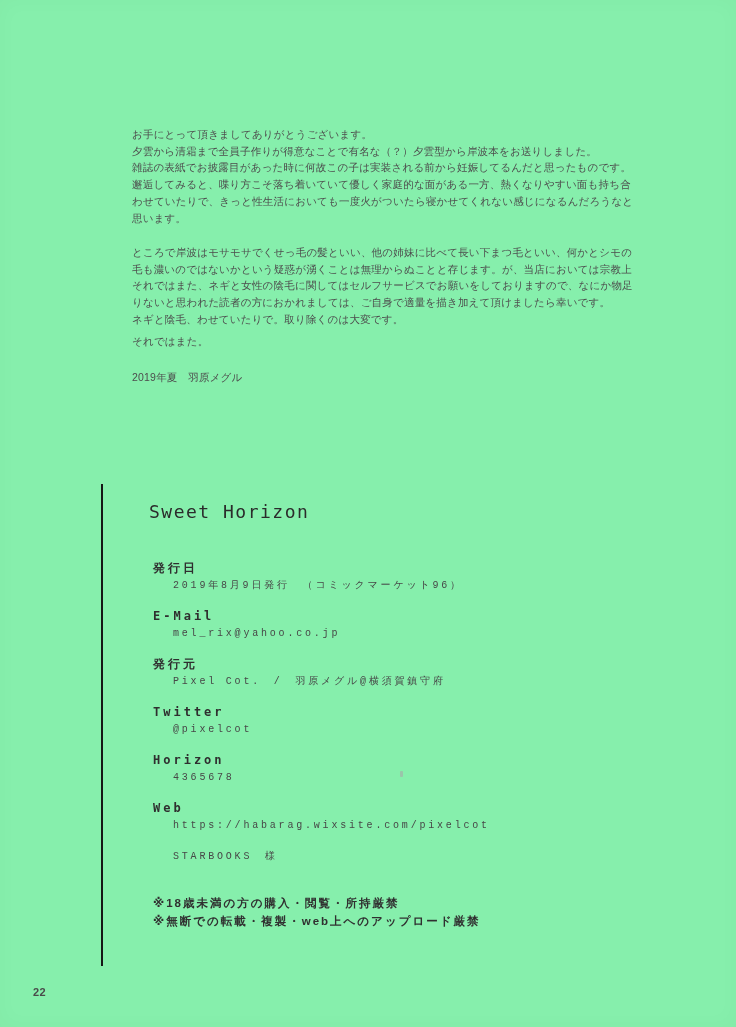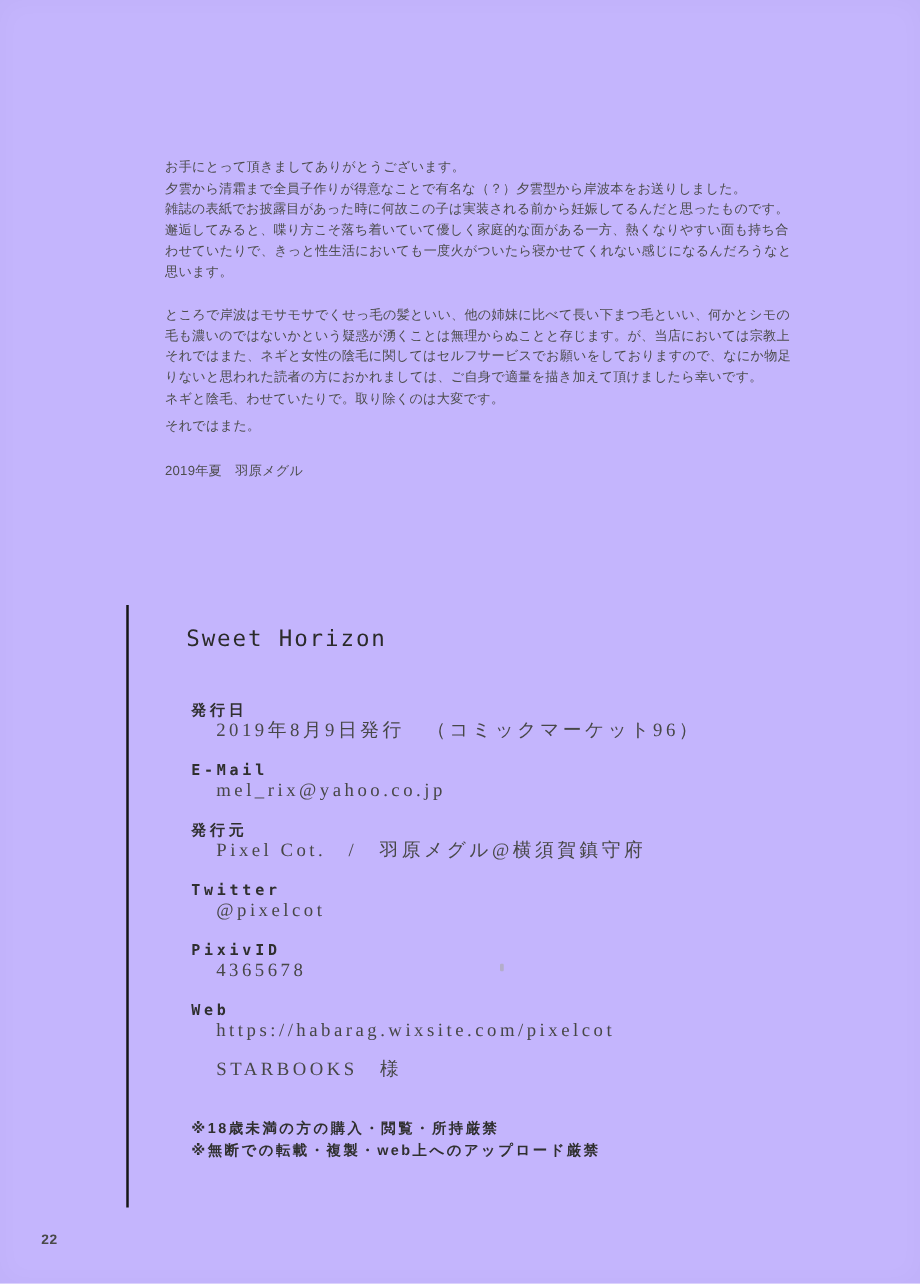--- a/index.html
+++ b/index.html
@@ -4,21 +4,21 @@
 <style>
   html, body {
     margin: 0;
     padding: 0;
     background: #ffffff;
   }
   .page {
     position: relative;
     width: 736px;
     height: 1027px;
-    background: #c4b5fd;
+    background: #86efac;
     overflow: hidden;
     box-shadow: inset 0 0 22px rgba(0,0,0,0.025);
     font-family: "Liberation Sans", "DejaVu Sans", sans-serif;
   }
   
   .body-text {
     position: absolute;
     left: 132px;
     color: #4d4d4d;
     font-size: 10.5px;
@@ -59,22 +59,22 @@
   .entry .label {
     font-family: "DejaVu Sans Mono", "Liberation Mono", monospace;
     font-size: 12px;
     font-weight: 700;
     letter-spacing: 3px;
     line-height: 17px;
     color: #2f2f2f;
     white-space: nowrap;
   }
   .entry .value {
-    font-family: Liberation Serif, serif;
-    font-size: 15px;
+    font-family: Liberation Mono, monospace;
+    font-size: 10px;
     font-weight: 400;
     letter-spacing: 2.8px;
     line-height: 17px;
     color: #474747;
     padding-left: 20px;
     white-space: nowrap;
   }
   .notices {
     position: absolute;
     left: 153px;
@@ -145,21 +145,21 @@
     </div>
     <div class="entry">
       <div class="label">発行元</div>
       <div class="value">Pixel Cot.　/　羽原メグル@横須賀鎮守府</div>
     </div>
     <div class="entry">
       <div class="label">Twitter</div>
       <div class="value">@pixelcot</div>
     </div>
     <div class="entry">
-      <div class="label">PixivID</div>
+      <div class="label">Horizon</div>
       <div class="value">4365678</div>
     </div>
     <div class="entry">
       <div class="label">Web</div>
       <div class="value">https://habarag.wixsite.com/pixelcot</div>
     </div>
     <div class="entry">
       <div class="value">STARBOOKS　様</div>
     </div>
   </div>

